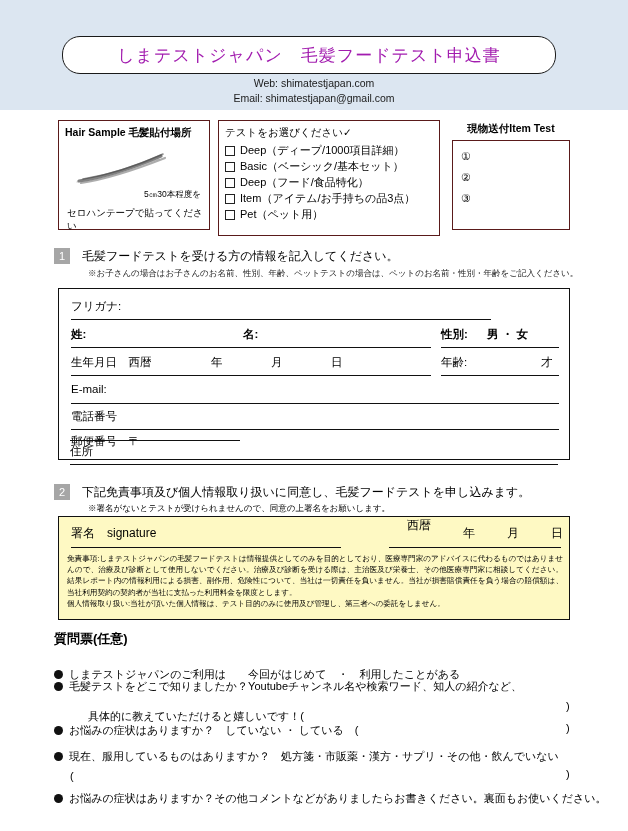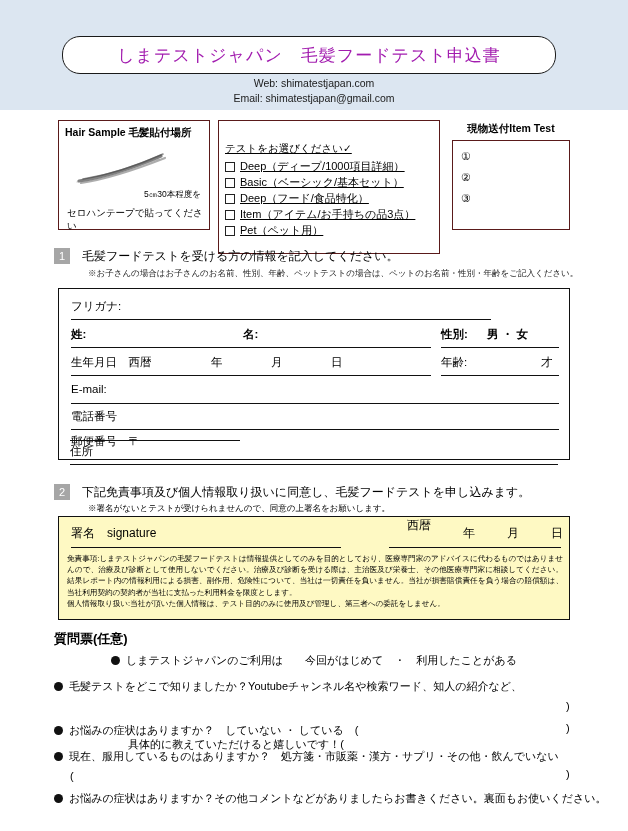--- a/index.html
+++ b/index.html
@@ -85,26 +85,25 @@
   }
   .hair-note2 {
     position: absolute;
     left: 8px; top: 86px;
     font-size: 9.5px;
   }
 
   .test-box {
     position: absolute;
     left: 218px; top: 120px;
-    width: 222px; height: 134px;
+    width: 222px; height: 116px;
     border: 1.2px solid #5a1a1a;
     box-sizing: border-box;
     background: #fff;
-    padding: 20px 6px;
-    text-decoration: underline;
+    padding: 4px 6px;
   }
   .test-box .tb-title {
     font-size: 10.5px;
     margin: 1px 0 2px 0;
   }
   .opt {
     font-size: 11px;
     line-height: 16px;
     display: flex;
     align-items: flex-start;
@@ -350,28 +349,28 @@
     <div class="uline" style="left:330px; top:30px; width:172px;"></div>
 
     <div class="legal">
       <div>免責事項:しまテストジャパンの毛髪フードテストは情報提供としてのみを目的としており、医療専門家のアドバイスに代わるものではありませんので、治療及び診断として使用しないでください。治療及び診断を受ける際は、主治医及び栄養士、その他医療専門家に相談してください。結果レポート内の情報利用による損害、副作用、危険性について、当社は一切責任を負いません。当社が損害賠償責任を負う場合の賠償額は、当社利用契約の契約者が当社に支払った利用料金を限度とします。</div>
       <div>個人情報取り扱い:当社が頂いた個人情報は、テスト目的のみに使用及び管理し、第三者への委託をしません。</div>
     </div>
   </div>
 
   <div class="q-title">質問票(任意)</div>
 
-  <div class="q-item" style="left:54px; top:652px; width:520px;text-align:center;">
+  <div class="q-item" style="left:54px; top:666px; width:520px;">
     <span class="bullet"></span><span>しまテストジャパンのご利用は　　今回がはじめて　・　利用したことがある</span>
   </div>
 
   <div class="q-item" style="left:54px; top:678px; width:540px;">
     <span class="bullet"></span><span>毛髪テストをどこで知りましたか？Youtubeチャンネル名や検索ワード、知人の紹介など、</span>
   </div>
-  <div class="q-item" style="left:88px; top:736px;margin-left:40px;">
+  <div class="q-item" style="left:88px; top:708px;">
     <span>具体的に教えていただけると嬉しいです！(</span>
   </div>
   <div class="paren-right" style="left:566px; top:700px;">)</div>
 
   <div class="q-item" style="left:54px; top:722px;">
     <span class="bullet"></span><span>お悩みの症状はありますか？　していない ・ している　(</span>
   </div>
   <div class="paren-right" style="left:566px; top:722px;">)</div>
 
   <div class="q-item" style="left:54px; top:748px;">

